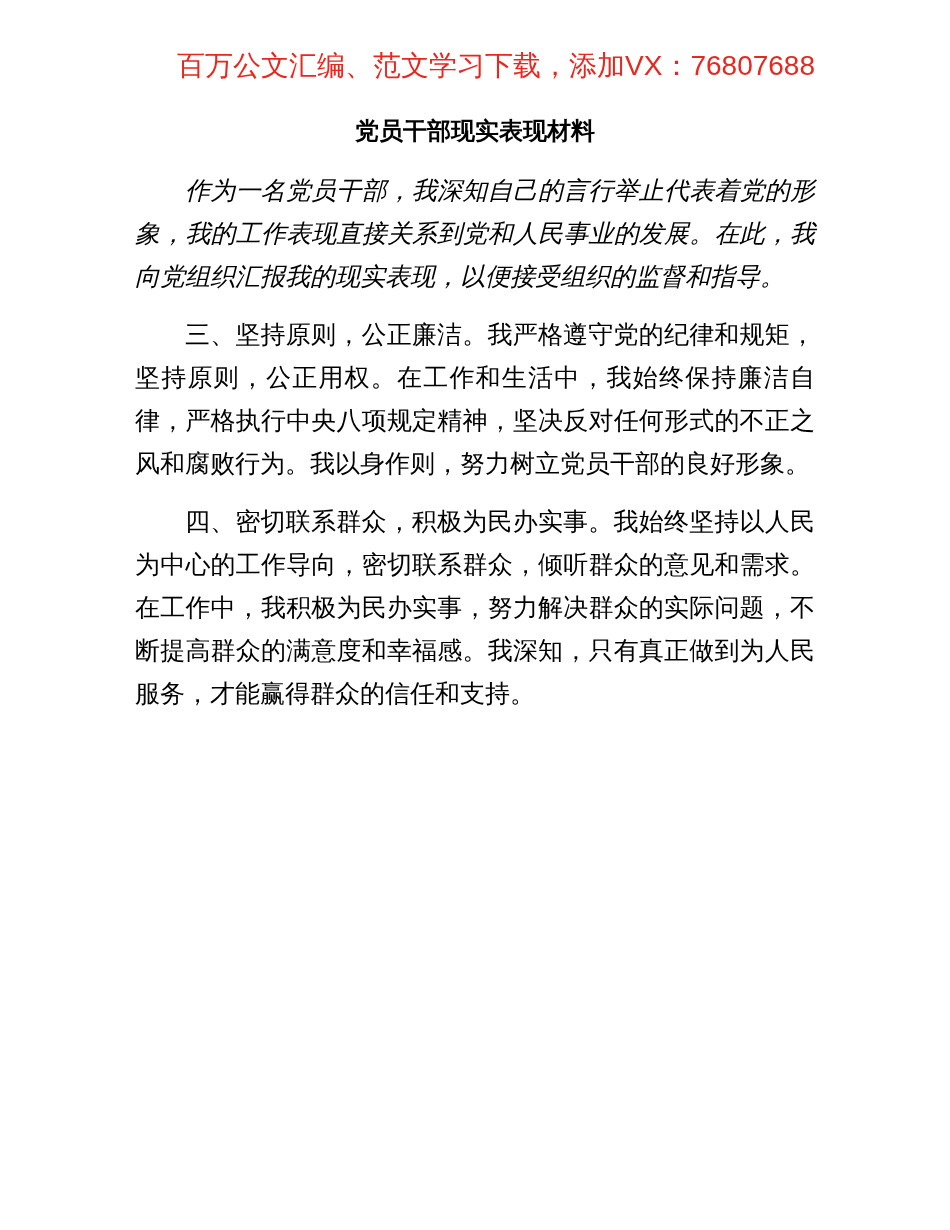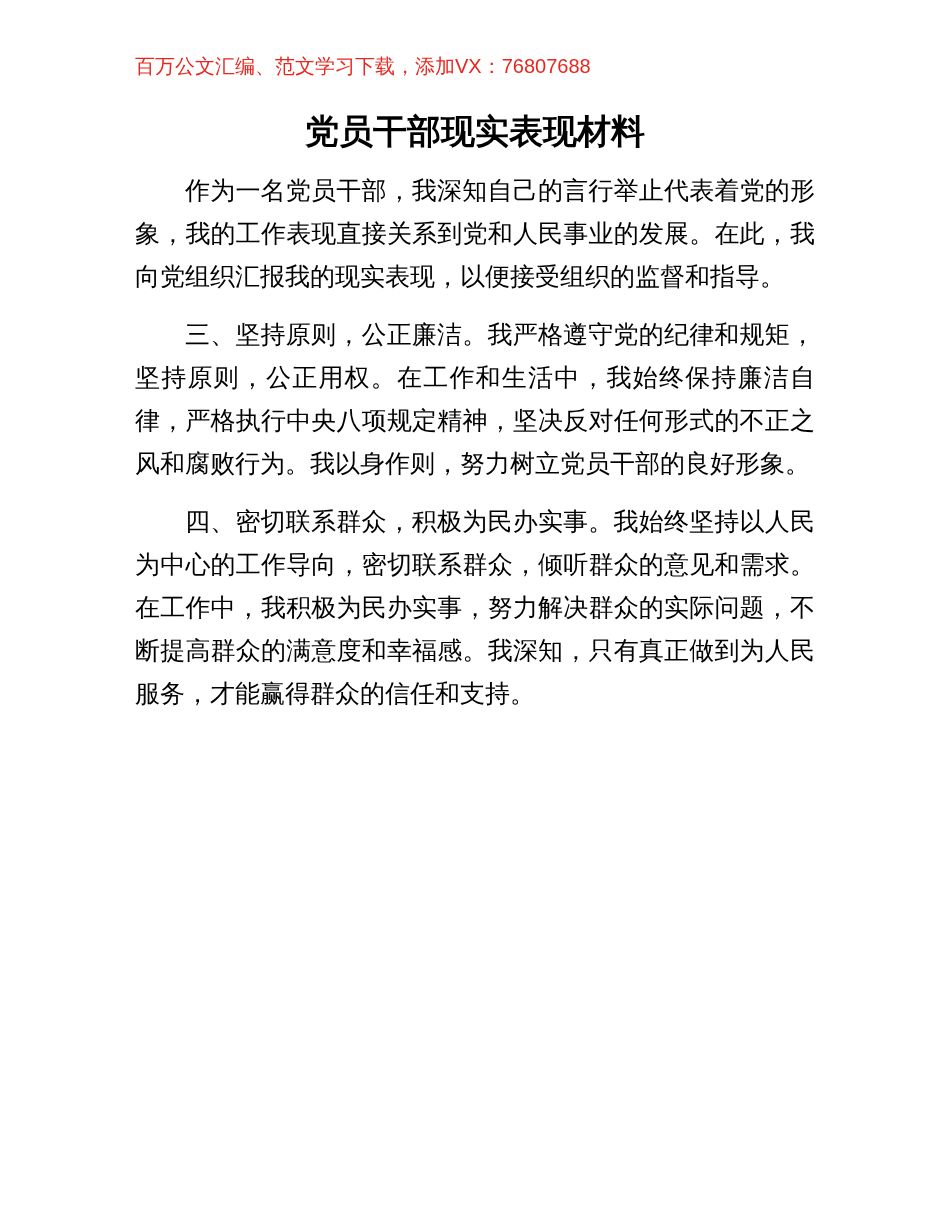--- a/index.html
+++ b/index.html
@@ -13,44 +13,45 @@
     font-family: "Liberation Sans", "DejaVu Sans", sans-serif;
   }
   .page {
     box-sizing: border-box;
     width: 950px;
     min-height: 1230px;
     padding: 52px 135px 40px 135px;
     background: #ffffff;
   }
   .promo {
-    text-align: left;
-    font-size: 20px;
+    text-align: right;
+    font-size: 28px;
     line-height: 28px;
     color: #e8271f;
     white-space: nowrap;
   }
   .title {
     text-align: center;
-    font-size: 34px;
+    font-size: 24px;
     line-height: 42px;
     font-weight: 700;
     color: #000000;
     margin: 30px 0 0 0;
   }
   .para {
     font-size: 25px;
     line-height: 43px;
     color: #000000;
     text-align: justify;
     text-indent: 2em;
     margin: 15px 0 0 0;
   }
   .para.first {
     margin-top: 17px;
+    font-style: italic;
   }
 </style>
 </head>
 <body>
 
 <div class="page">
   <div class="promo">百万公文汇编、范文学习下载，添加VX：76807688</div>
 
   <h1 class="title">党员干部现实表现材料</h1>
 

